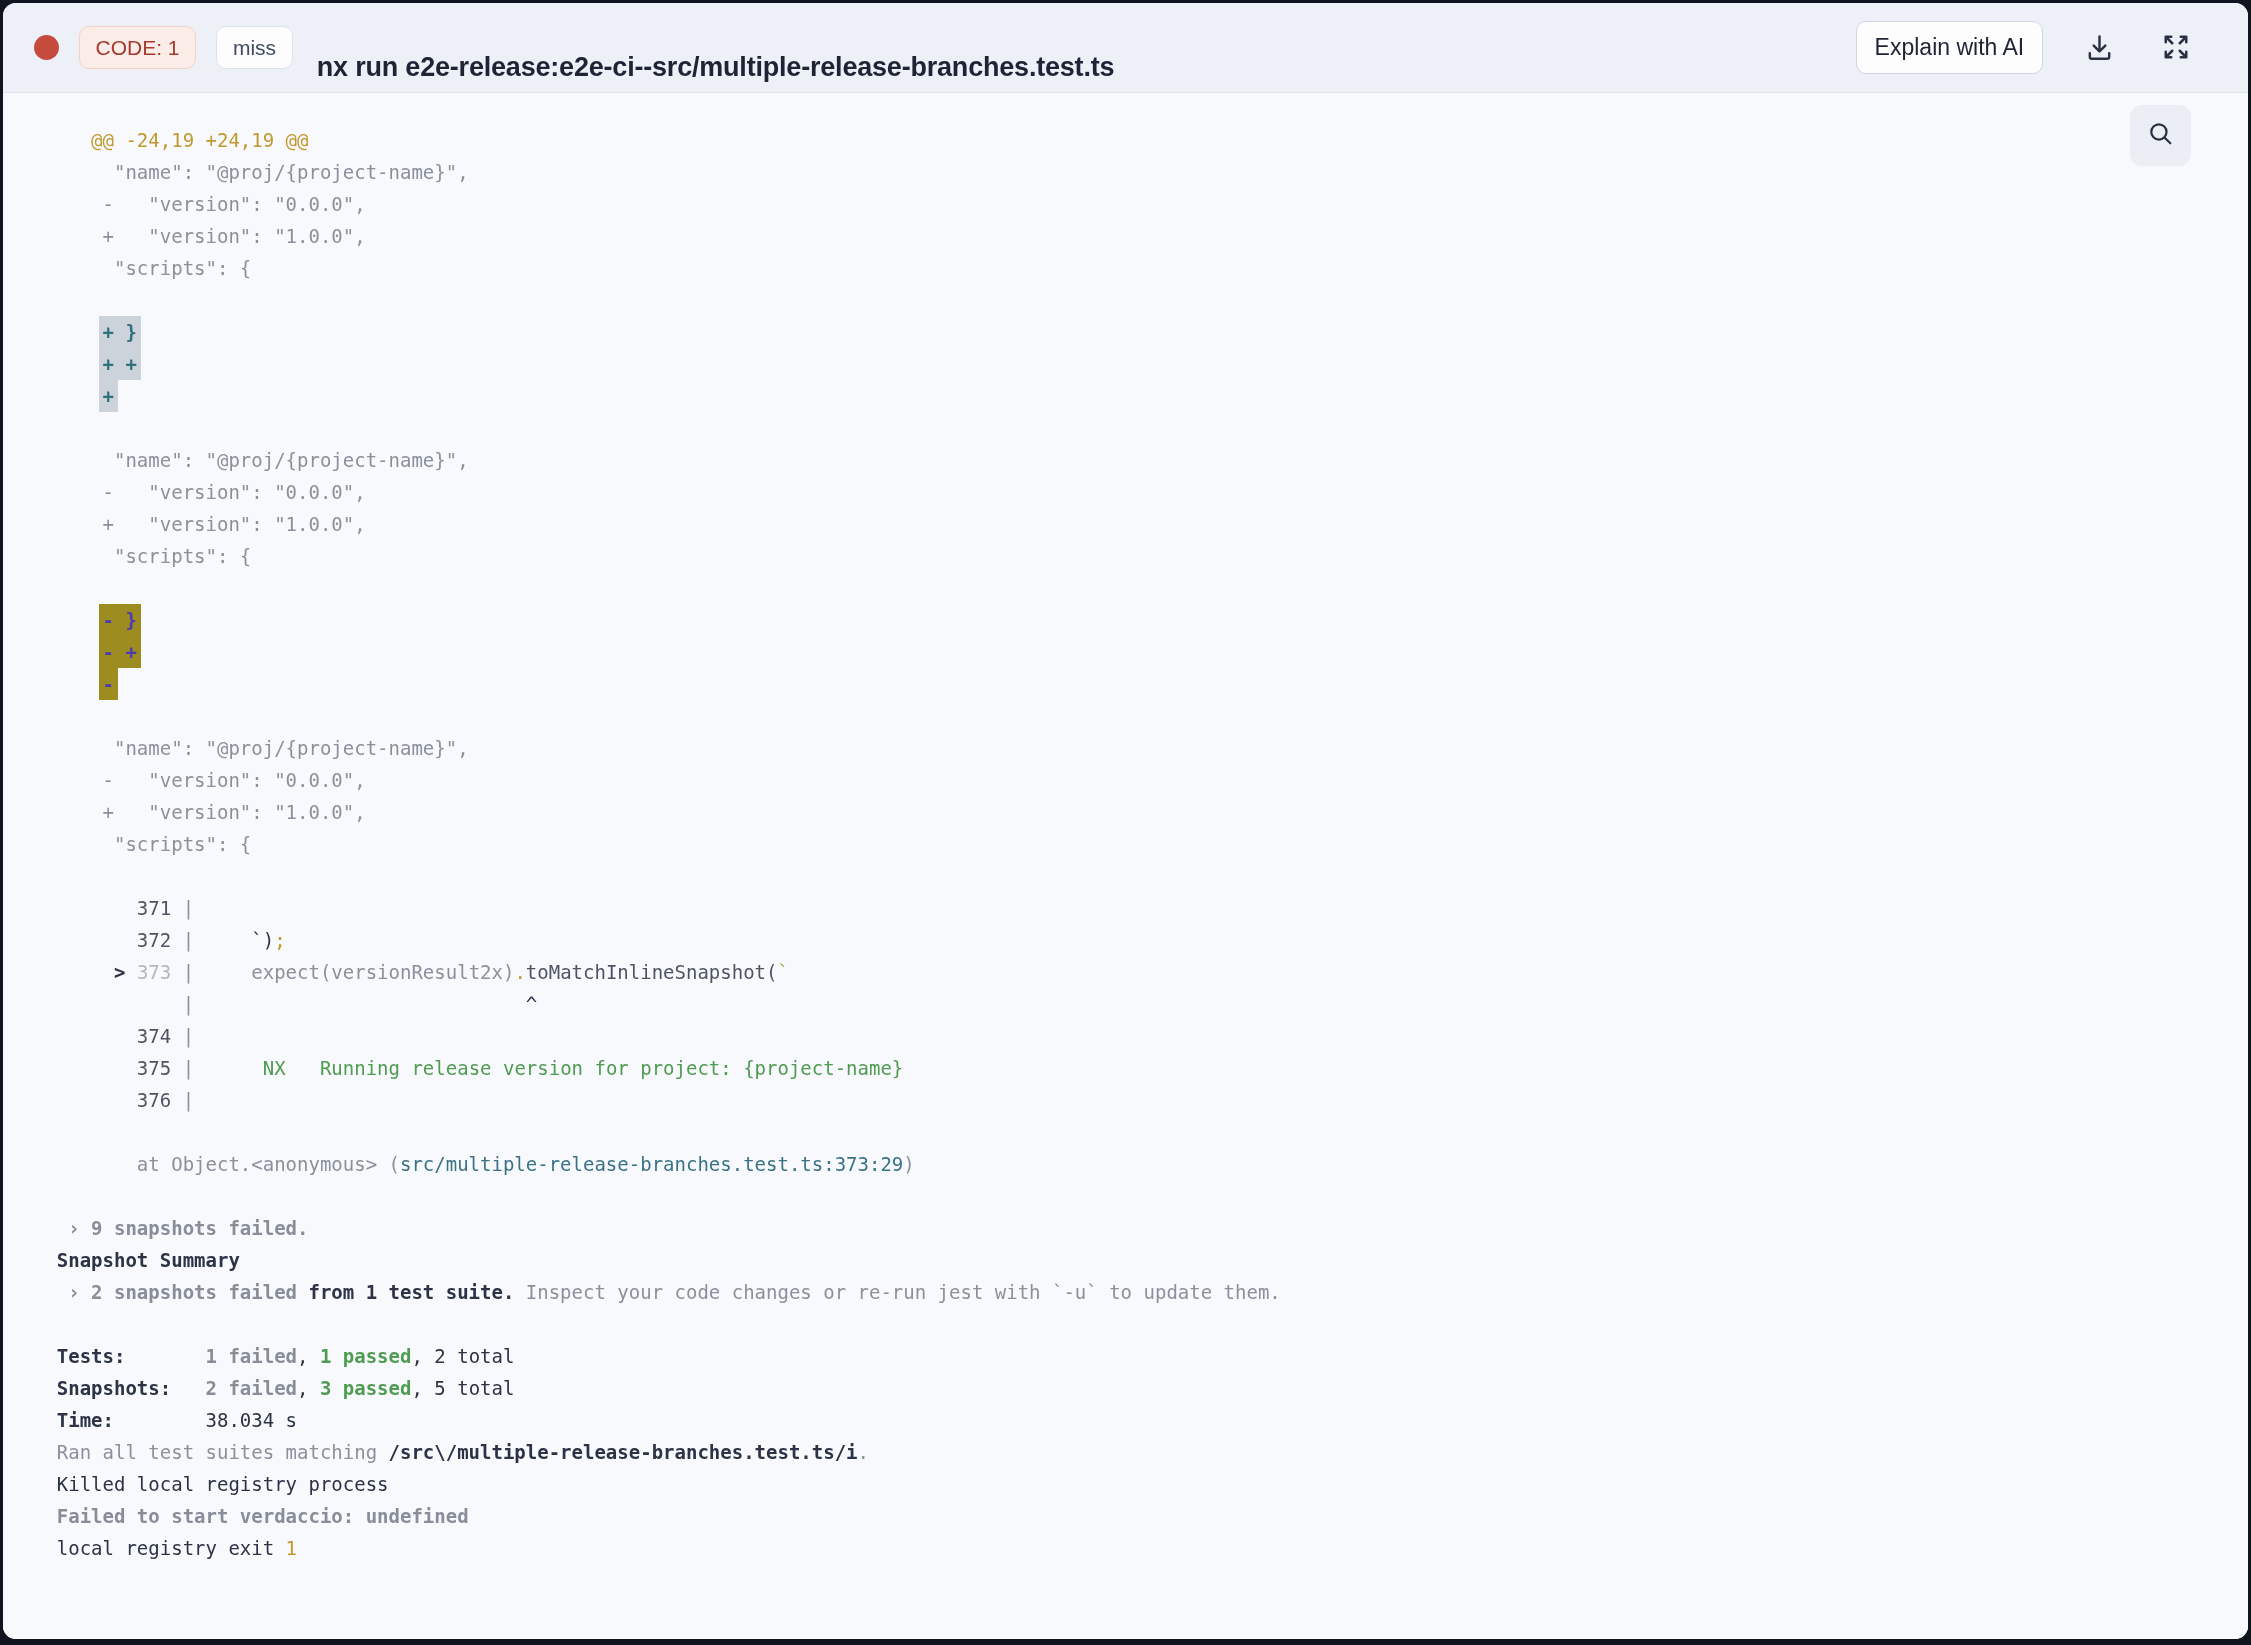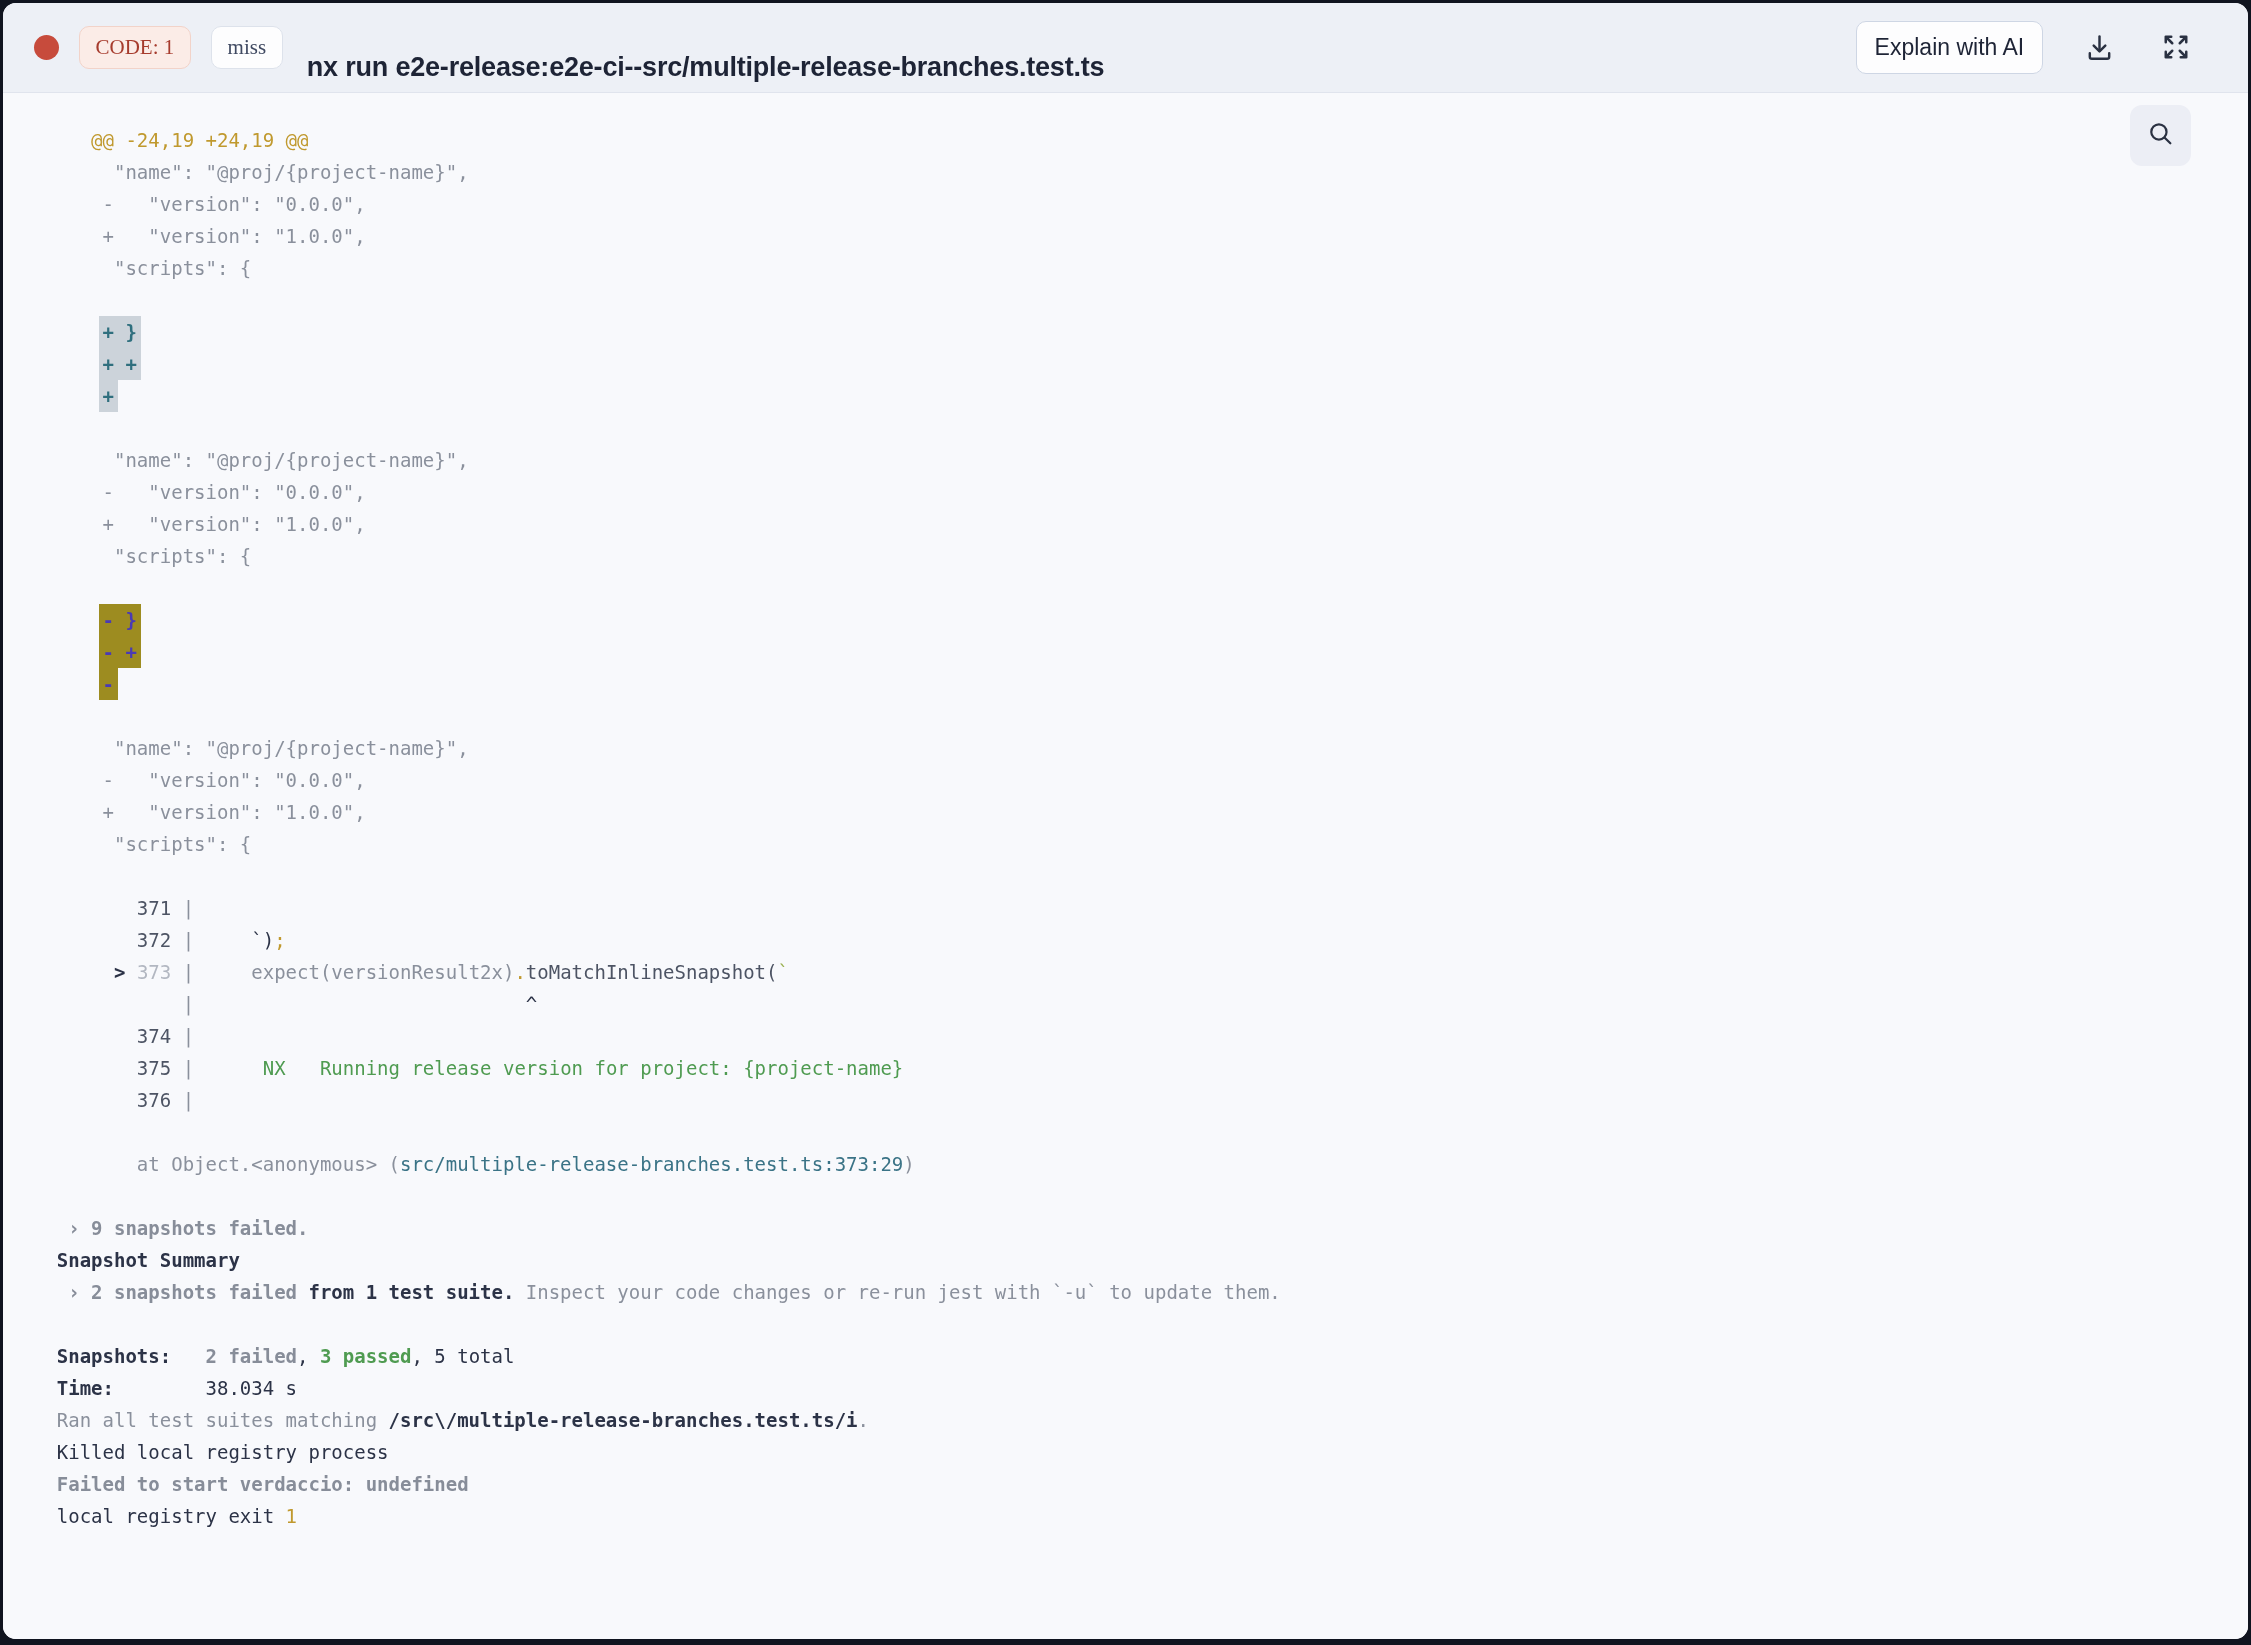--- a/index.html
+++ b/index.html
@@ -1,21 +1,21 @@
 <!DOCTYPE html>
 <html style="font-size:14.8px"><head>
 <meta charset="utf-8">
 <style>
   html,body{margin:0;padding:0;width:2252px;height:1646px;overflow:hidden;background:#10141f;}
   *{box-sizing:border-box;}
   .window{position:absolute;top:2.8px;left:2.8px;right:2.8px;bottom:6.5px;border-radius:13px;overflow:hidden;background:#f8f9fc;font-family:"Liberation Sans",sans-serif;}
   
   .header{height:90px;background:#edf0f6;border-bottom:0.9px solid #e0e4ed;display:flex;align-items:center;padding:0 52px 0 31px;}
   .dot{width:25px;height:25px;border-radius:50%;background:#c74b3c;flex:0 0 auto;}
-  .badge{font-family:Liberation Serif, serif;font-size:21px;line-height:1;padding:10px 15.7px;border-radius:10px;margin-left:20px;white-space:nowrap;}
+  .badge{font-family:Liberation Sans, sans-serif;font-size:21px;line-height:1;padding:10px 15.7px;border-radius:10px;margin-left:20px;white-space:nowrap;}
   .badge.code{background:#fbece7;border:1.8px solid #f2d3c9;color:#a63b2d;}
   .badge.miss{background:#fdfdfe;border:1.8px solid #dde2eb;color:#404a62;}
   .title{font-size:27px;font-weight:700;color:#1e2436;margin-left:24px;flex:1;white-space:nowrap;overflow:hidden;letter-spacing:-0.2px;margin-top:40px;}
   .btn-explain{font-family:"Liberation Sans",sans-serif;font-size:23px;font-weight:500;color:#1e2436;background:#fdfdfe;border:1.8px solid #ced6e4;border-radius:10px;padding:12px 18px;cursor:pointer;white-space:nowrap;}
   .iconbtn{background:none;border:none;padding:5.5px;margin-left:35px;cursor:pointer;display:flex;align-items:center;justify-content:center;}
   .iconbtn svg{display:block;}
   
   .log-wrap{position:relative;height:calc(100% - 90px);background:#f8f9fc;}
   .search-btn{position:absolute;top:12px;right:57px;width:61px;height:61px;border-radius:12px;background:#eceef5;border:none;display:flex;align-items:center;justify-content:center;cursor:pointer;}
   .log{padding:31px 0 0 54px;font-family:"DejaVu Sans Mono",monospace;font-size:19px;color:#8a909c;}
@@ -112,20 +112,21 @@
         <div class="line"><span class="sl">       374 </span><span class="g">|</span></div>
         <div class="line"><span class="sl">       375 </span><span class="g">|</span><span class="grn">      NX   Running release version for project: {project-name}</span></div>
         <div class="line"><span class="sl">       376 </span><span class="g">|</span></div>
         <div class="line">&nbsp;</div>
         <div class="line"><span class="g">       at Object.&lt;anonymous&gt; (</span><span class="lk">src/multiple-release-branches.test.ts:373:29</span><span class="g">)</span></div>
         <div class="line">&nbsp;</div>
         <div class="line"><span class="gb"> › 9 snapshots failed.</span></div>
         <div class="line"><span class="nb">Snapshot Summary</span></div>
         <div class="line"><span class="gb"> › 2 snapshots failed</span><span class="nb"> from 1 test suite.</span><span class="g"> Inspect your code changes or re-run jest with `-u` to update them.</span></div>
         <div class="line">&nbsp;</div>
+        <div class="line"><span class="nb">Tests:       </span><span class="gb">1 failed</span><span class="n">, </span><span class="grnb">1 passed</span><span class="n">, 2 total</span></div>
         <div class="line"><span class="nb">Snapshots:   </span><span class="gb">2 failed</span><span class="n">, </span><span class="grnb">3 passed</span><span class="n">, 5 total</span></div>
         <div class="line"><span class="nb">Time:        </span><span class="n">38.034 s</span></div>
         <div class="line"><span class="g">Ran all test suites matching </span><span class="nb">/src\/multiple-release-branches.test.ts/i</span><span class="g">.</span></div>
         <div class="line"><span class="n">Killed local registry process</span></div>
         <div class="line"><span class="gb">Failed to start verdaccio: undefined</span></div>
         <div class="line"><span class="n">local registry exit </span><span class="gold">1</span></div>
       </div>
   </div>
 
 </div>

